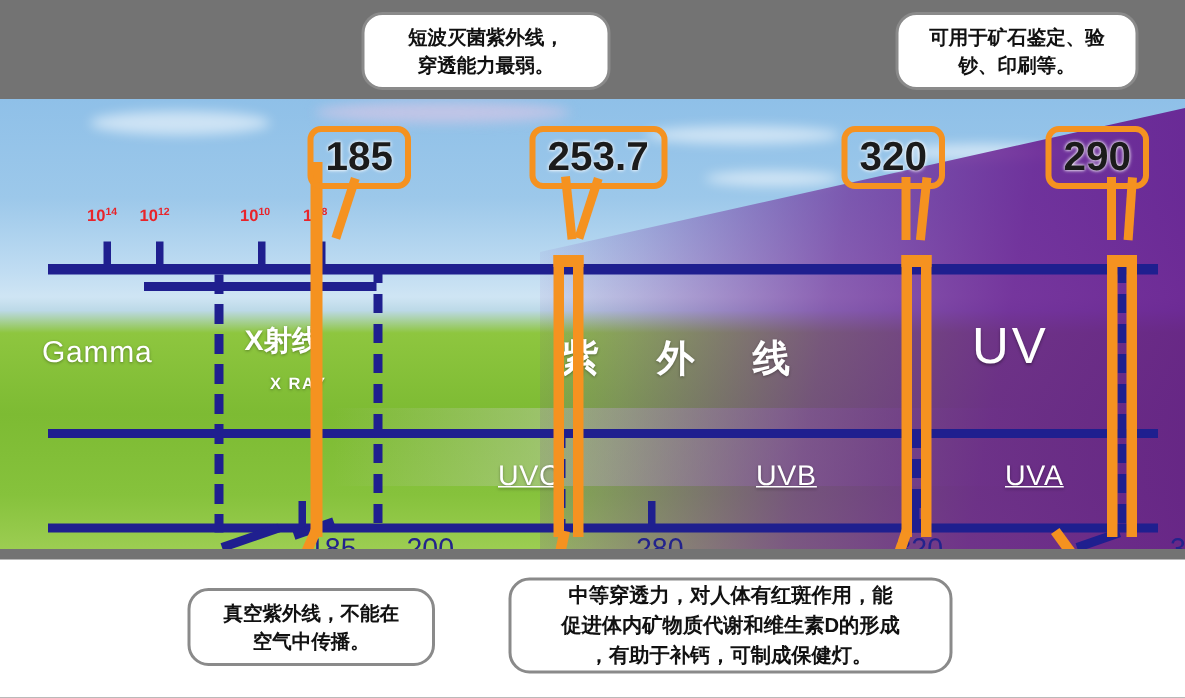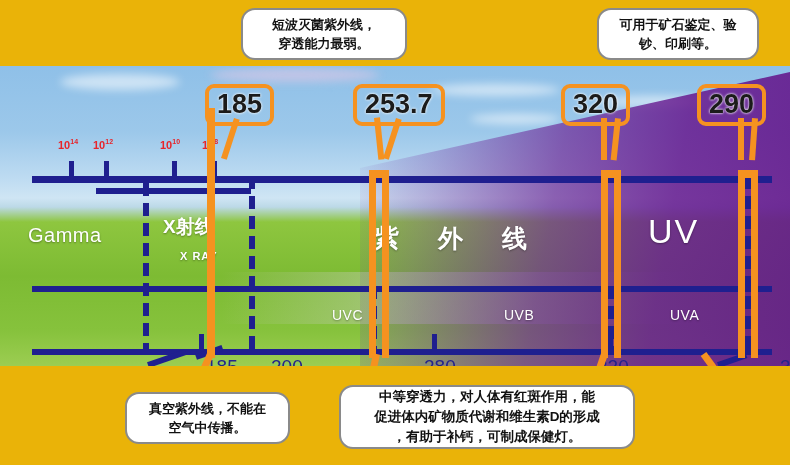--- a/index.html
+++ b/index.html
@@ -1,21 +1,21 @@
 <!DOCTYPE html>
 <html><head>
 <meta charset="utf-8">
 <style>
   html,body{margin:0;padding:0;}
   body{
     width:790px;height:465px;overflow:hidden;
     background:#ffffff;
     font-family:"Liberation Sans","DejaVu Sans",sans-serif;
   }
-  .stage{position:relative;width:790px;height:465px;background:#eab308;}
+  .stage{position:relative;width:790px;height:373px;background:#737373;}
 
   
   .photo{
     position:absolute;left:0;top:66px;width:790px;height:300px;overflow:hidden;
     background:
       linear-gradient(180deg,#8fc0e8 0%,#9cc8ea 22%,#bfdcf2 38%,#cfe5f4 44%,#bcd9e7 47%,#8ec63f 52%,#7dbb33 70%,#86c23c 88%,#9ccd52 100%);
   }
   
   .purple-wedge{
     position:absolute;right:0;top:0;width:430px;height:300px;
@@ -50,21 +50,21 @@
 
   .bandlabel{
     position:absolute;color:#ffffff;white-space:nowrap;
     text-shadow:0 1px 2px rgba(0,0,0,.35);
   }
   .lbl-gamma{font-size:20px;font-weight:400;letter-spacing:.5px;}
   .lbl-xray-cn{font-size:19px;font-weight:700;}
   .lbl-xray-en{font-size:11px;font-weight:700;letter-spacing:1px;}
   .lbl-uvcn{font-size:25px;font-weight:700;letter-spacing:16px;margin-left:39px;}
   .lbl-uv{font-size:34px;font-weight:400;letter-spacing:2px;}
-  .lbl-sub{font-size:14px;font-weight:400;letter-spacing:.5px;}
+  .lbl-sub{font-size:19px;font-weight:400;letter-spacing:.5px;text-decoration:underline;}
 
   .axisnum{
     position:absolute;color:#23238c;font-size:19px;font-weight:400;white-space:nowrap;
   }
 
   
   .callout{
     position:absolute;border:4px solid #f59220;border-radius:9px;
     background:rgba(255,255,255,0.0);
     padding:1px 8px 3px 8px;

